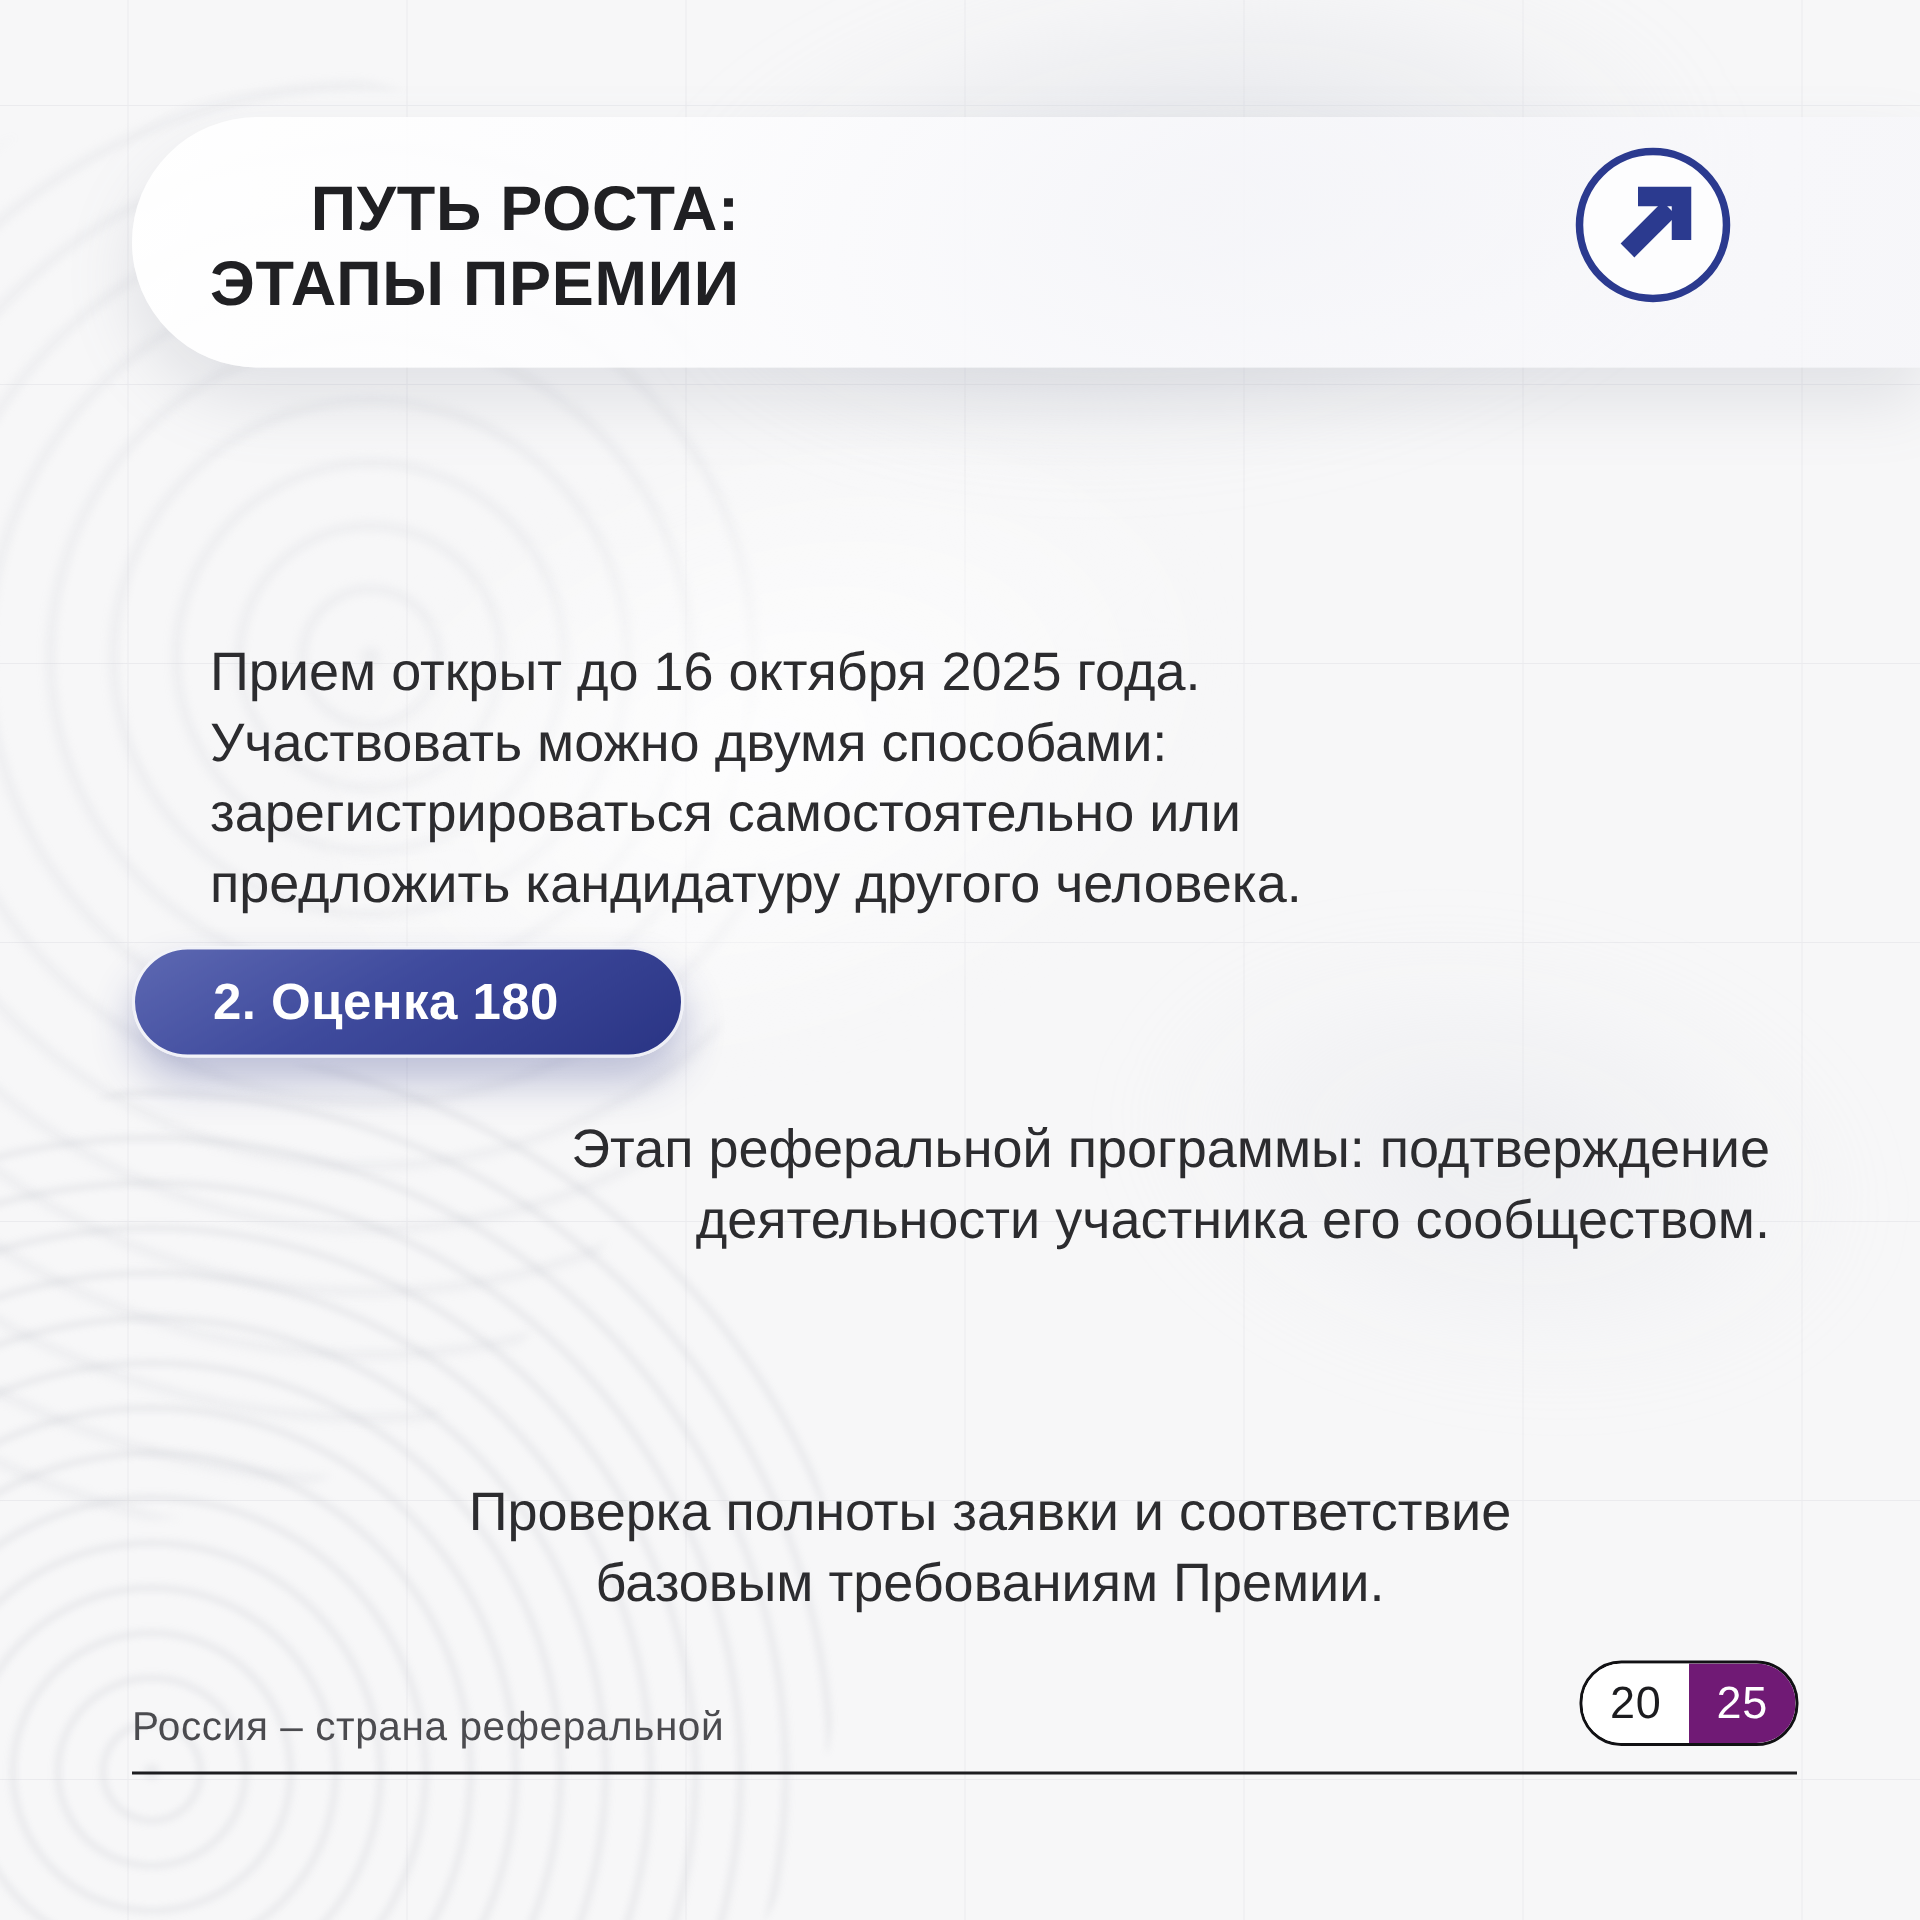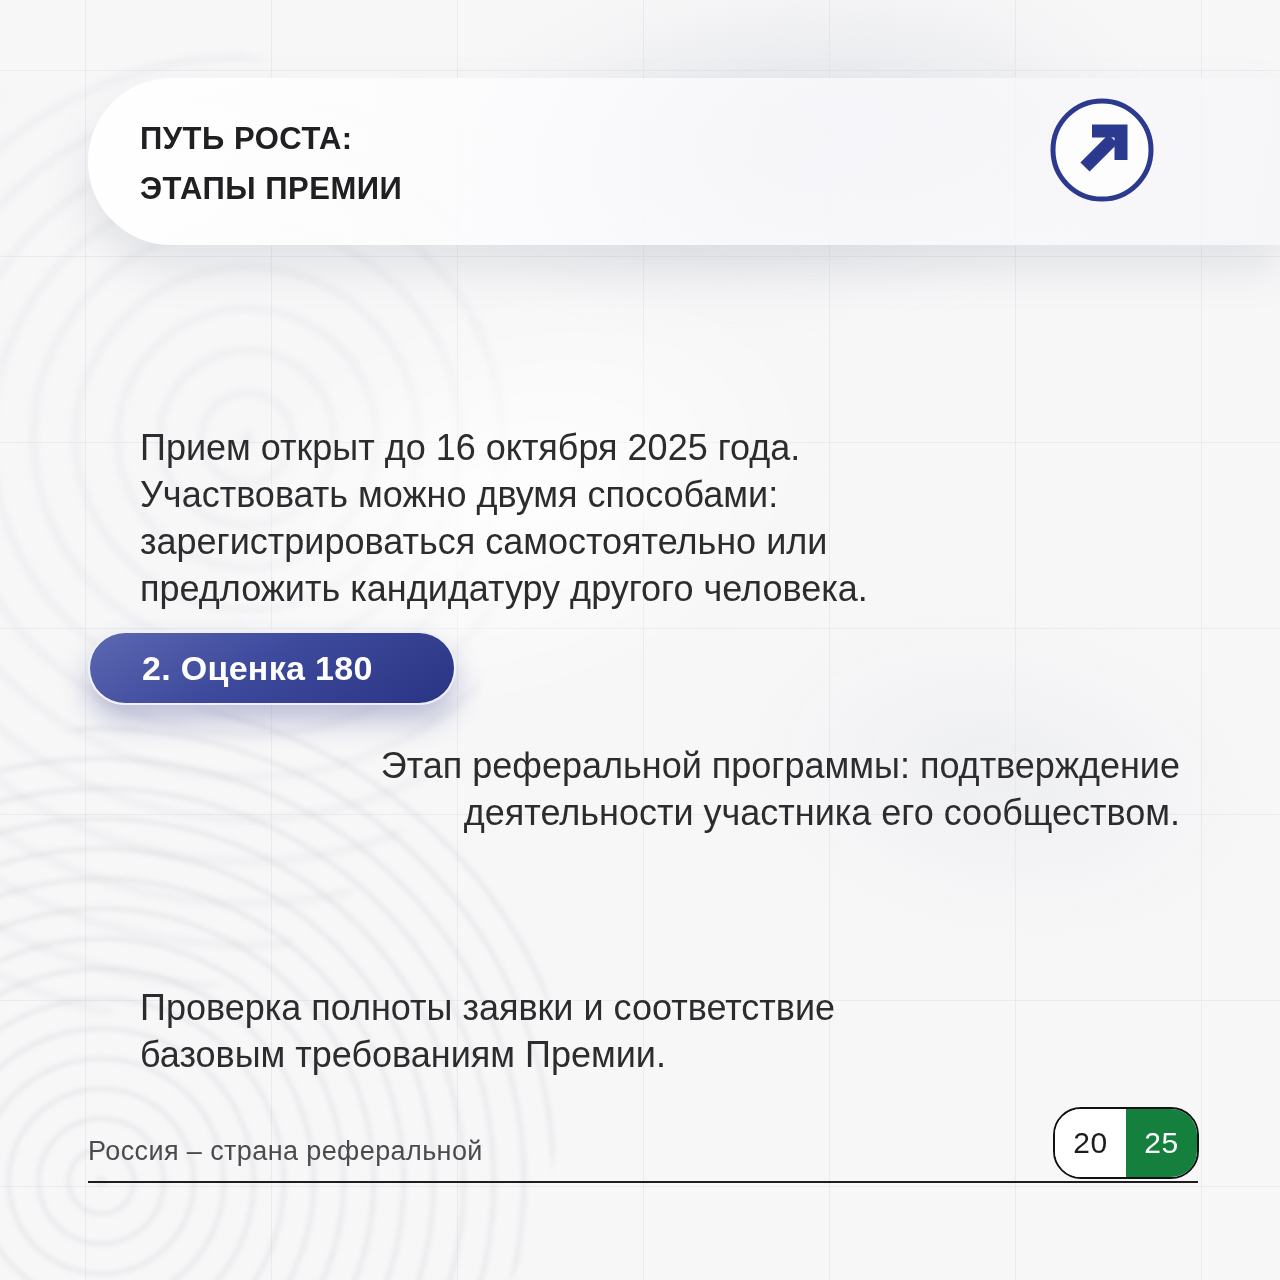--- a/index.html
+++ b/index.html
@@ -37,22 +37,22 @@
 
   
   .header-card{
     position:absolute;left:88px;top:78px;right:0;height:167px;
     background:linear-gradient(100deg, rgba(255,255,255,0.95) 0%, rgba(250,250,253,0.78) 60%, rgba(246,246,250,0.70) 100%);
     border-radius:84px 0 0 84px;
     box-shadow:0 22px 44px rgba(128,132,148,0.18);
   }
   .header-title{
     position:absolute;left:52px;top:36px;
-    font-size:31px;line-height:50px;font-weight:700;
-    letter-spacing:0.5px;color:#202023;white-space:pre-line;
+    font-size:42px;line-height:50px;font-weight:700;
+    letter-spacing:0.5px;color:#202023;white-space:pre-line;text-align:right;
   }
   .arrow-btn{
     position:absolute;left:962px;top:20px;width:104px;height:104px;
     border-radius:50%;background:transparent;border:none;padding:0;cursor:pointer;
   }
   .arrow-btn svg{display:block;}
 
   
   .badge{
     position:absolute;left:88px;height:74px;
@@ -69,40 +69,40 @@
   .badge3{top:862px;min-width:528px;}
 
   
   .body-text{
     position:absolute;left:140px;width:1040px;
     font-size:36px;line-height:47px;color:#2c2c2f;
     white-space:pre-line;
   }
   .body1{top:424px;}
   .body2{top:742px;text-align:right;}
-  .body3{top:984px;}
+  .body3{top:984px;text-align:center;}
 
   
   .footer-brand{
     position:absolute;left:88px;top:1136px;
     font-size:27px;color:#4b4b4f;letter-spacing:0.4px;
   }
   .footer-rule{
     position:absolute;left:88px;top:1181px;width:1110px;height:2px;
     background:#1d1d20;
   }
   .year-pill{
-    position:absolute;left:1053px;top:1107px;width:146px;height:72px;
+    position:absolute;left:1053px;top:1107px;width:146px;height:57px;
     border-radius:28px;overflow:hidden;display:flex;
     border:2px solid #111114;box-sizing:border-box;background:#ffffff;
   }
   .year-half{flex:1;display:flex;align-items:center;justify-content:center;
     font-size:30px;letter-spacing:0.5px;}
   .year-left{background:#ffffff;color:#1c1c1f;}
-  .year-right{background:#15803d;color:#ffffff;}
+  .year-right{background:#701a75;color:#ffffff;}
 </style>
 </head>
 <body>
 
 <div class="canvas">
 
   <div class="swirl s1"></div>
   <div class="swirl s2"></div>
   <div class="swirl s3"></div>
   <div class="swirl s4"></div>

